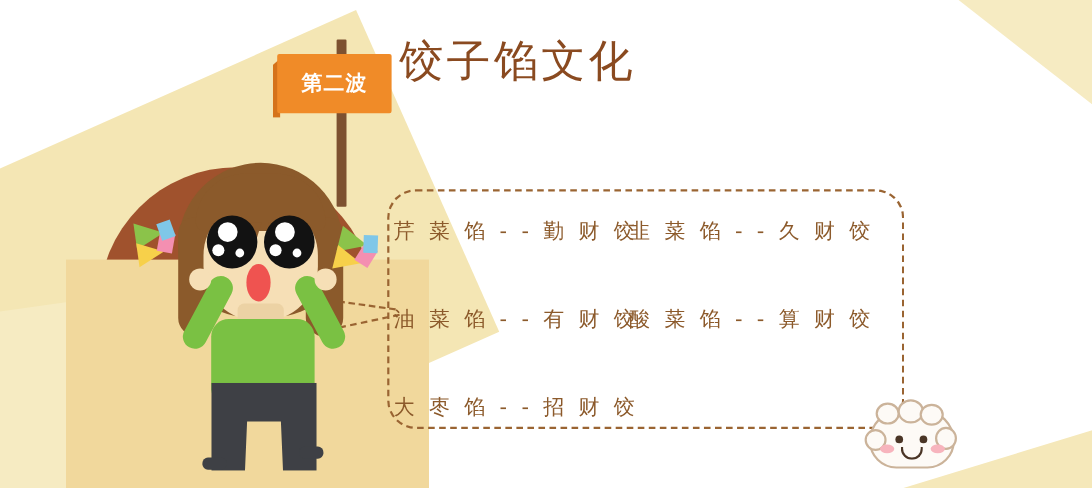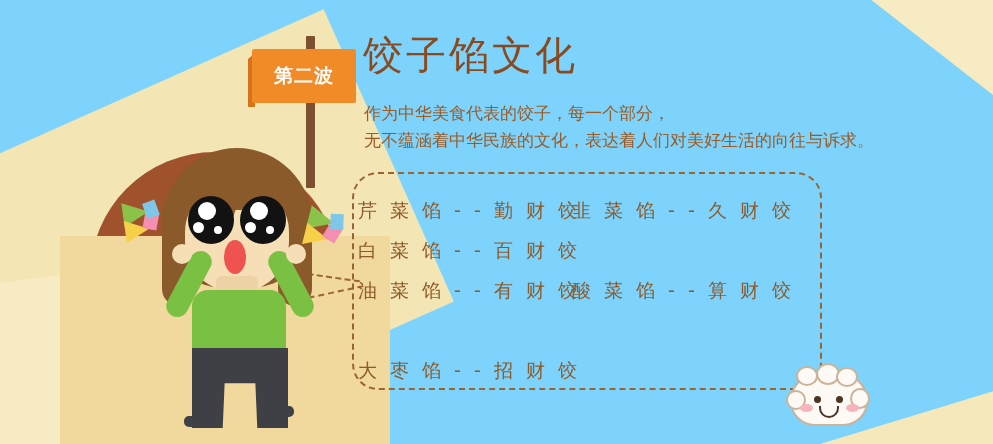--- a/index.html
+++ b/index.html
@@ -5,21 +5,21 @@
   * { margin:0; padding:0; box-sizing:border-box; }
   html,body { width:993px; height:444px; }
   body {
     font-family:"Liberation Sans", sans-serif;
     background:#f0d79a;
     overflow:hidden;
     position:relative;
   }
   #stage {
     position:absolute; left:0; top:0; width:993px; height:444px;
-    background:#7dd3fc;
+    background:#ffffff;
     overflow:hidden;
   }
   .ray { position:absolute; pointer-events:none; }
   
   .ray-left {
     left:-60px; top:180px; width:420px; height:320px;
     background:#f4e6b4;
     transform:rotate(-24deg); transform-origin:0 0;
   }
   .ray-left2 {
@@ -224,36 +224,31 @@
   <div class="brown-arc"></div>
   <div class="arc-mask"></div>
 
   <div class="flag-pole"></div>
   <div class="flag-fold"></div>
   <div class="flag">
     <span class="flag-label">第二波</span>
   </div>
 
   <div class="title">饺子馅文化</div>
-  <div class="subtitle">
-    <div>作为中华美食代表的饺子，每一个部分，</div>
-    <div>无不蕴涵着中华民族的文化，表达着人们对美好生活的向往与诉求。</div>
-  </div>
 
   <div class="tail tail-a"></div>
   <div class="tail tail-b"></div>
 
   <div class="dash-box"></div>
   <div class="fill-list">
     <div class="fill-row">
       <span class="fill-cell">芹 菜 馅 - - 勤 财 饺</span>
       <span class="fill-cell">韭 菜 馅 - - 久 财 饺</span>
     </div>
     <div class="fill-row">
-      <span class="fill-cell">白 菜 馅 - - 百 财 饺</span>
     </div>
     <div class="fill-row">
       <span class="fill-cell">油 菜 馅 - - 有 财 饺</span>
       <span class="fill-cell">酸 菜 馅 - - 算 财 饺</span>
     </div>
     <div class="fill-row">
     </div>
     <div class="fill-row">
       <span class="fill-cell">大 枣 馅 - - 招 财 饺</span>
     </div>

